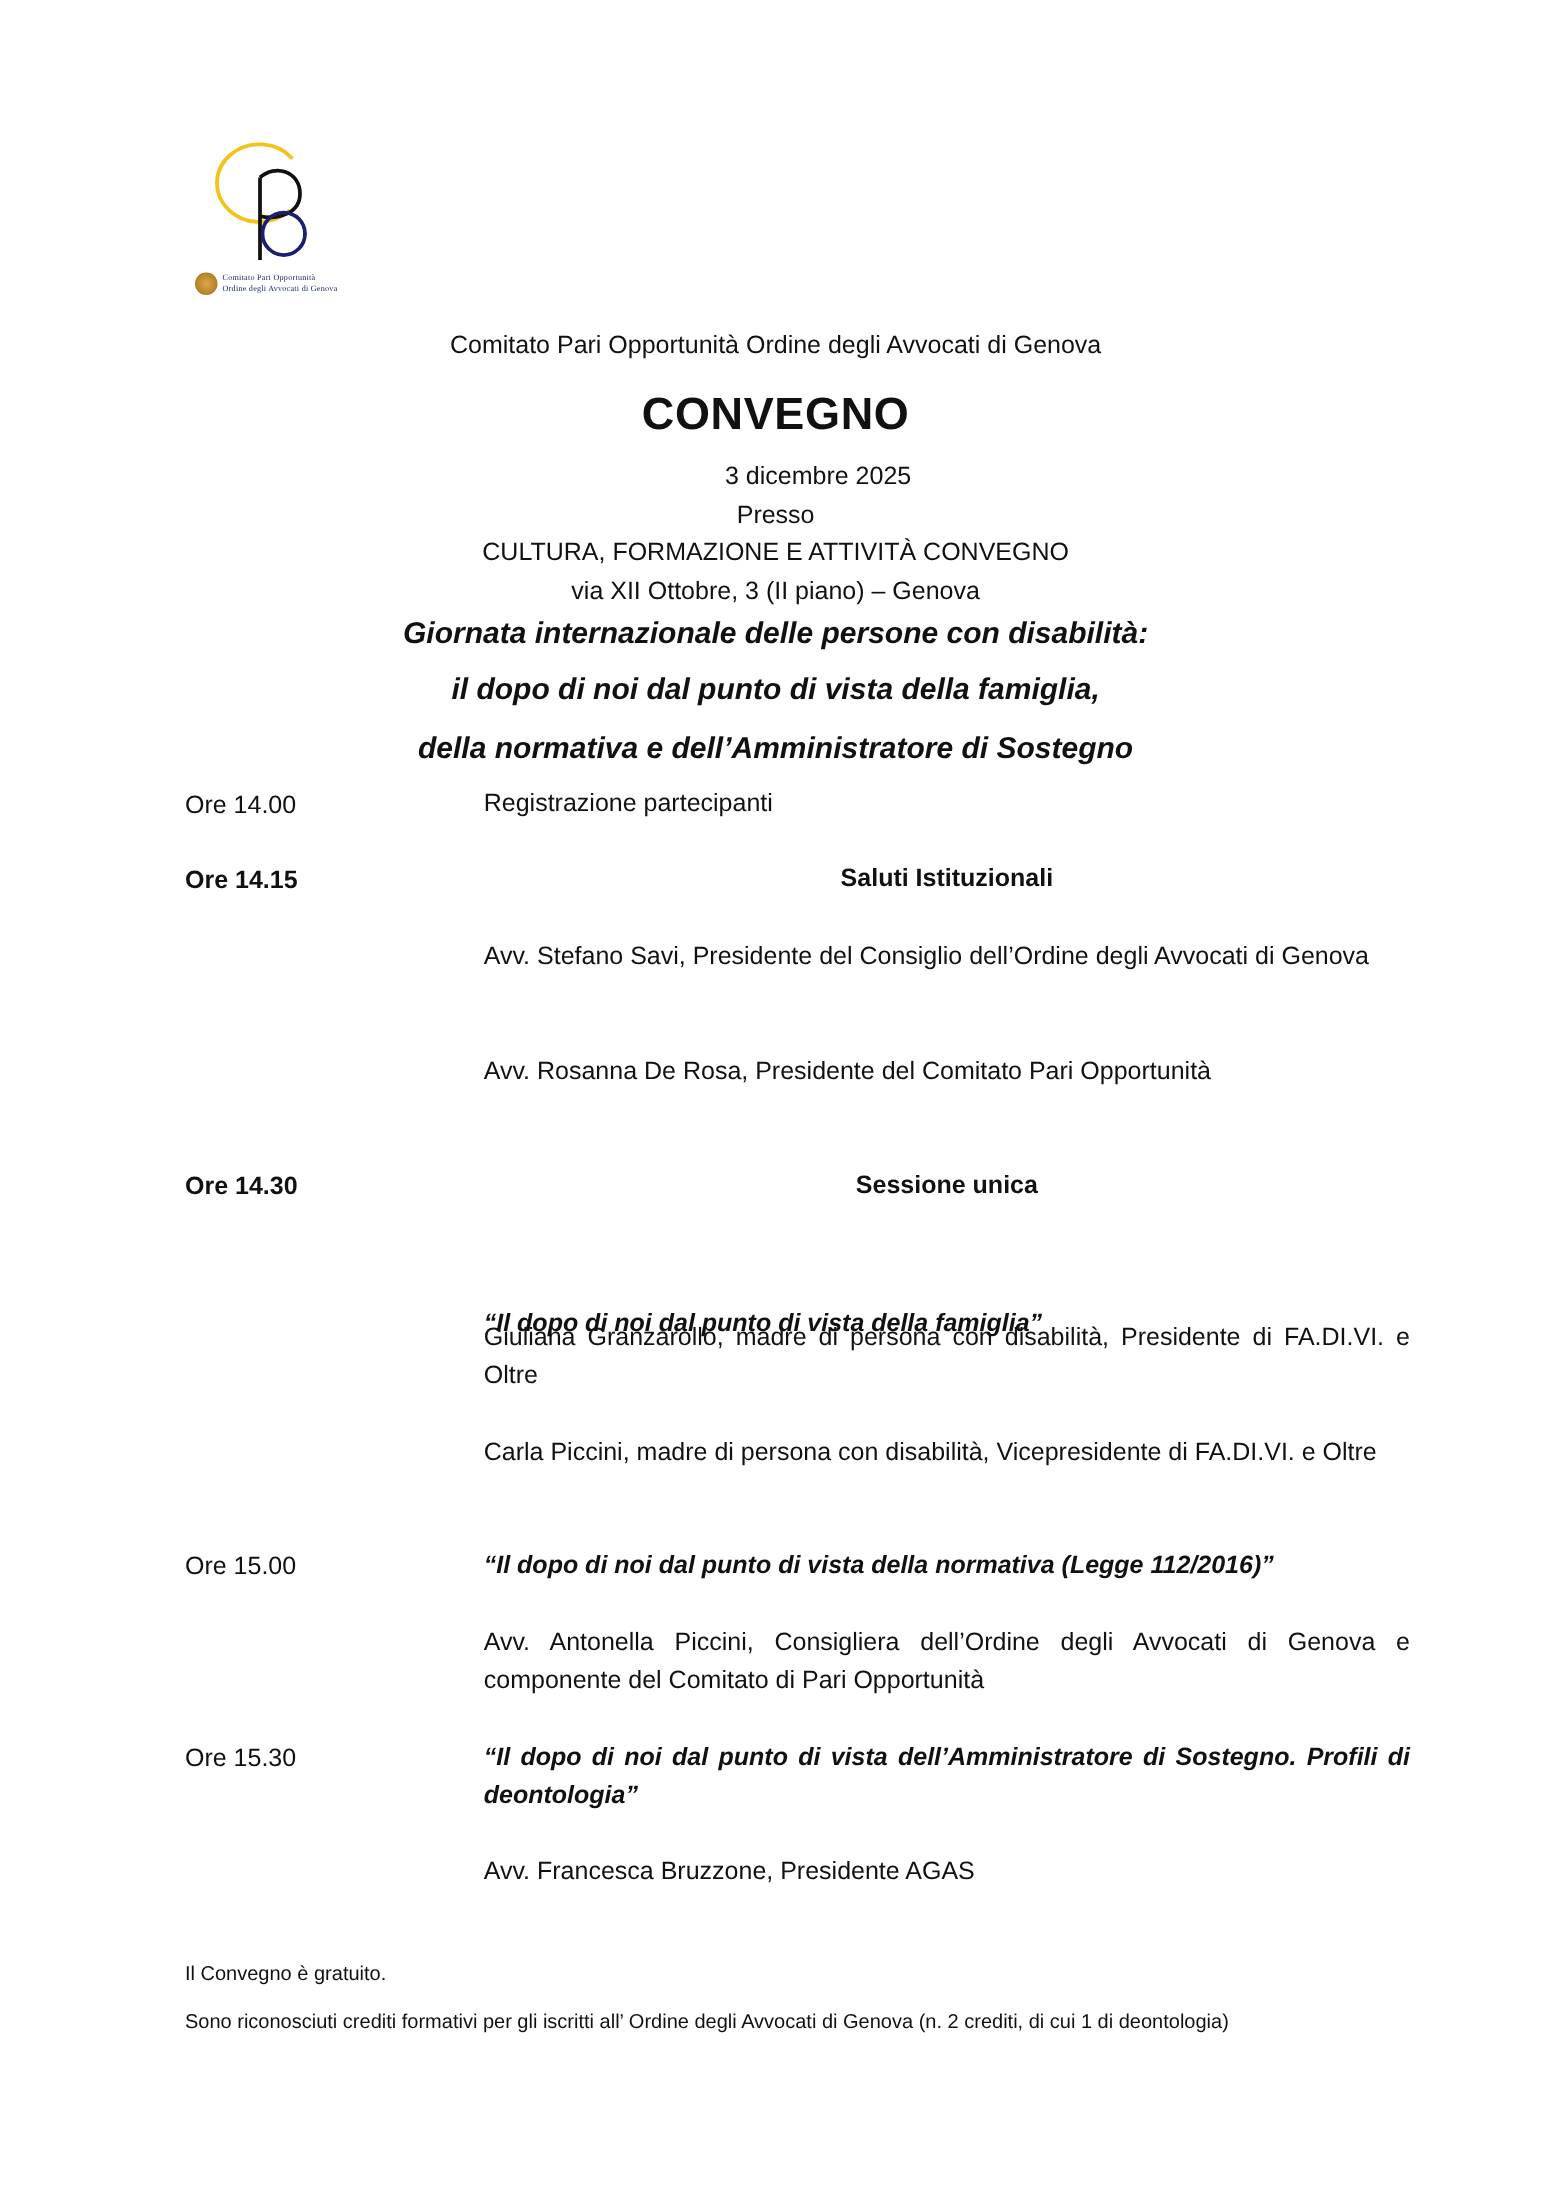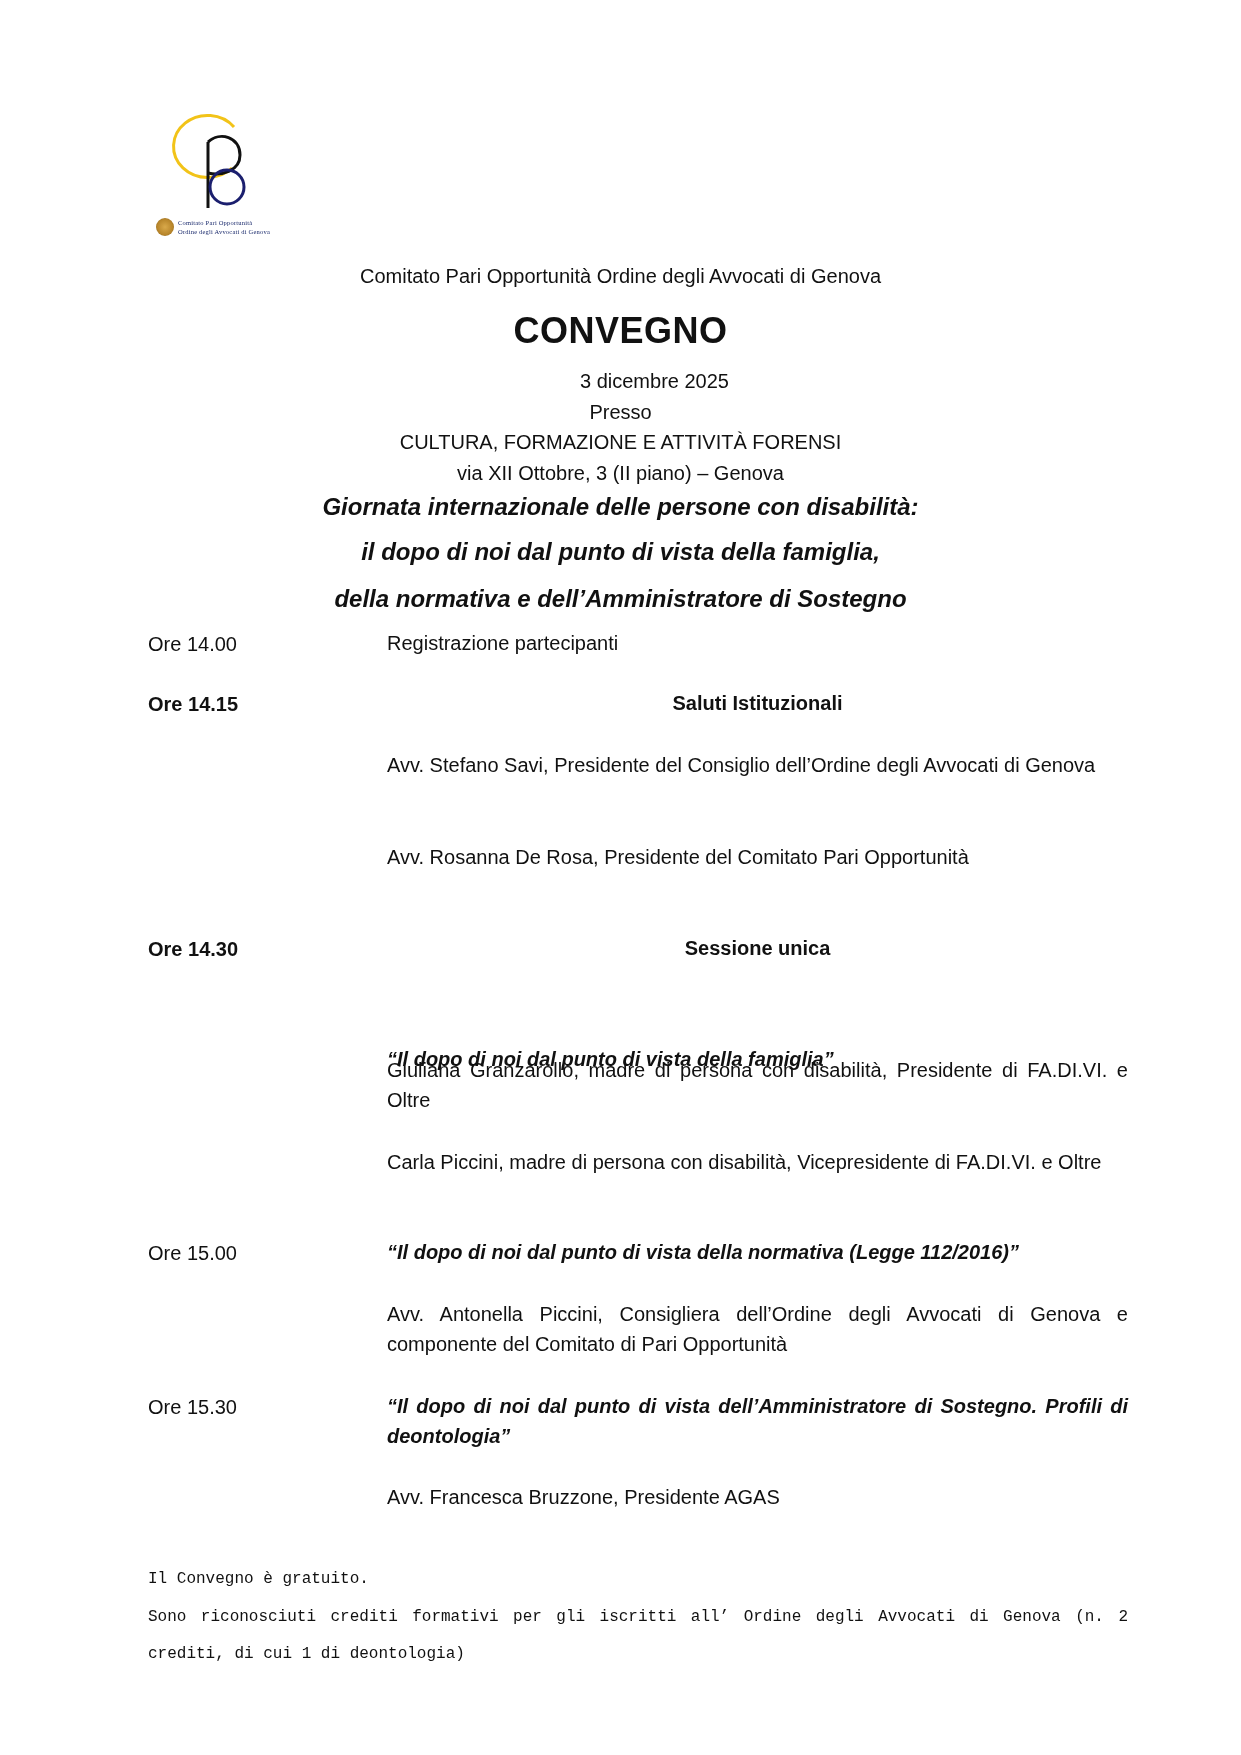--- a/index.html
+++ b/index.html
@@ -10,42 +10,42 @@
   .logo { left:150px; top:105px; width:160px; height:135px; }
   .logo-text { position:absolute; left:28px; font-family:"Liberation Serif", serif; font-size:6.5px; color:#1a2a6c; letter-spacing:0.2px; white-space:nowrap; }
   .org { top:265px; font-size:20px; }
   .conv { top:310px; font-size:36px; font-weight:bold; letter-spacing:0.5px; }
   .info { font-size:20px; }
   .headline { font-size:24px; font-weight:bold; font-style:italic; }
   .lcol { position:absolute; left:148px; font-size:20px; white-space:nowrap; }
   .rcol { position:absolute; left:387px; width:741px; font-size:20px; line-height:30px; text-align:justify; }
   .b { font-weight:bold;text-align:center; }
   .bi { font-weight:bold; font-style:italic; }
-  .foot { position:absolute; left:148px; width:980px; font-size:16px; line-height:37px; text-align:justify;font-family:Liberation Mono, monospace; }
+  .foot { position:absolute; left:148px; width:980px; font-size:16px; line-height:37px; text-align:justify; }
 </style>
 </head>
 <body>
 
 <div class="abs logo">
   <svg width="160" height="110" viewBox="0 0 160 110">
     <path d="M 84 22 A 34 31 0 1 0 82 63" fill="none" stroke="#f2c318" stroke-width="3"></path>
     <line x1="58" y1="37" x2="58" y2="103" stroke="#111" stroke-width="3"></line>
     <path d="M 58 37 C 70 26, 90 32, 90 50 C 90 66, 72 71, 58 68" fill="none" stroke="#111" stroke-width="3"></path>
     <circle cx="77" cy="82" r="17" fill="none" stroke="#1b1f6e" stroke-width="3"></circle>
   </svg>
   <div class="abs" style="left:6px; top:113px; width:18px; height:18px; border-radius:50%; background:radial-gradient(circle,#d9a94a 0%,#b8862b 60%,#7a5518 100%);"></div>
   <div class="logo-text" style="top:114px;">Comitato Pari Opportunità</div>
   <div class="logo-text" style="top:123px;">Ordine degli Avvocati di Genova</div>
 </div>
 
 <div class="center org">Comitato Pari Opportunità Ordine degli Avvocati di Genova</div>
 <div class="center conv">CONVEGNO</div>
 <div class="center info" style="top:370px;margin-left:34px;">3 dicembre 2025</div>
 <div class="center info" style="top:401px;">Presso</div>
-<div class="center info" style="top:431px;">CULTURA, FORMAZIONE E ATTIVITÀ FORENSI</div>
+<div class="center info" style="top:431px;">CULTURA, FORMAZIONE E ATTIVITÀ CONVEGNO</div>
 <div class="center info" style="top:462px;">via XII Ottobre, 3 (II piano) – Genova</div>
 
 <div class="center headline" style="top:493px;">Giornata internazionale delle persone con disabilità:</div>
 <div class="center headline" style="top:538px;">il dopo di noi dal punto di vista della famiglia,</div>
 <div class="center headline" style="top:585px;">della normativa e dell’Amministratore di Sostegno</div>
 
 <div class="lcol" style="top:633px;">Ore 14.00</div>
 <div class="rcol" style="top:628px;">Registrazione partecipanti</div>
 
 <div class="lcol b" style="top:693px;">Ore 14.15</div>

